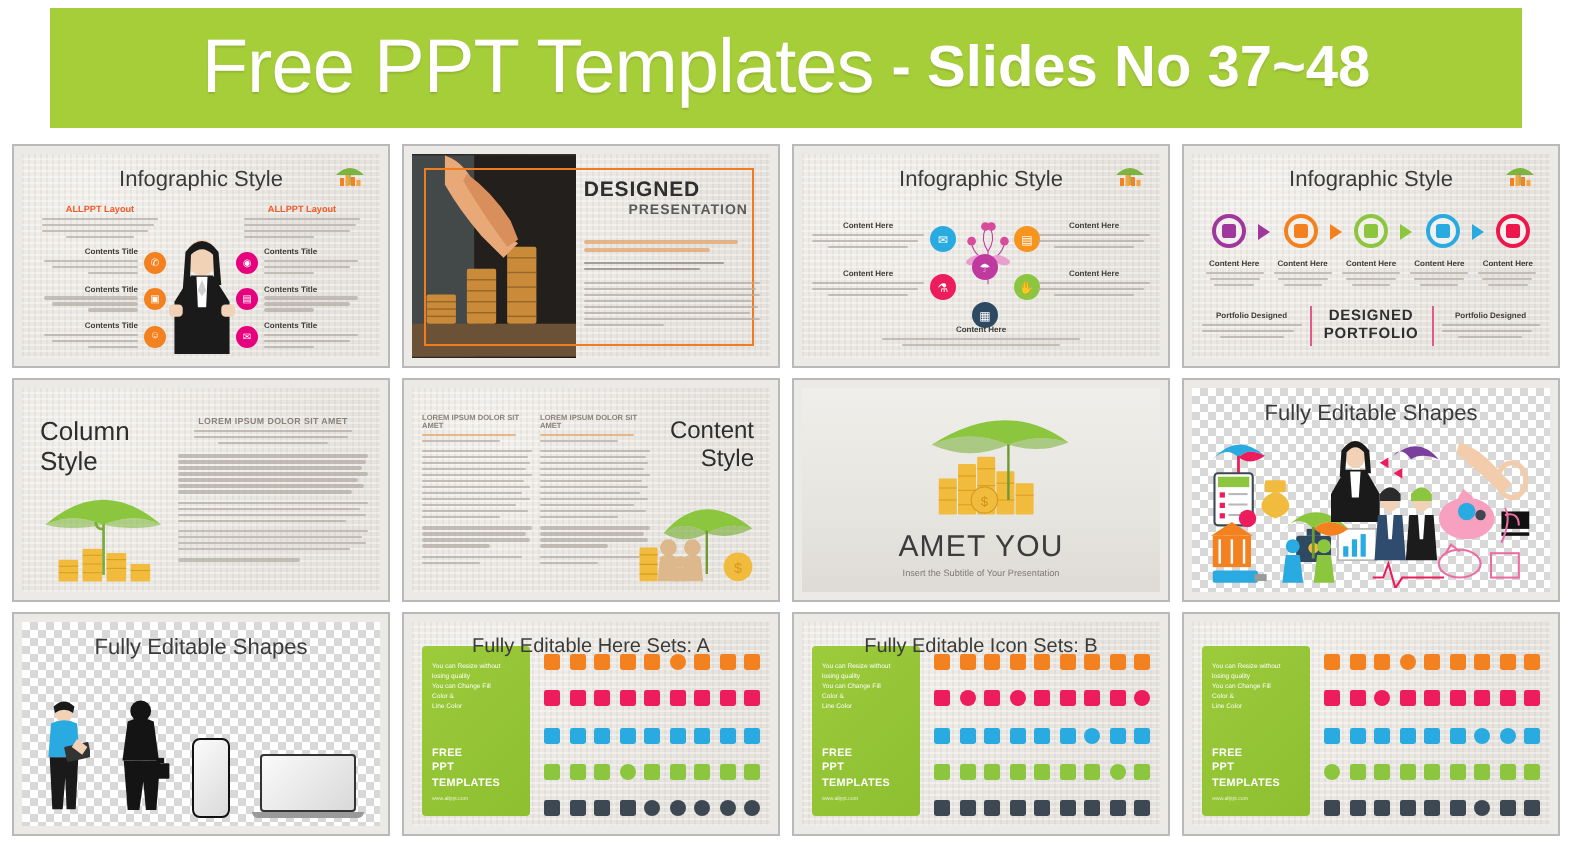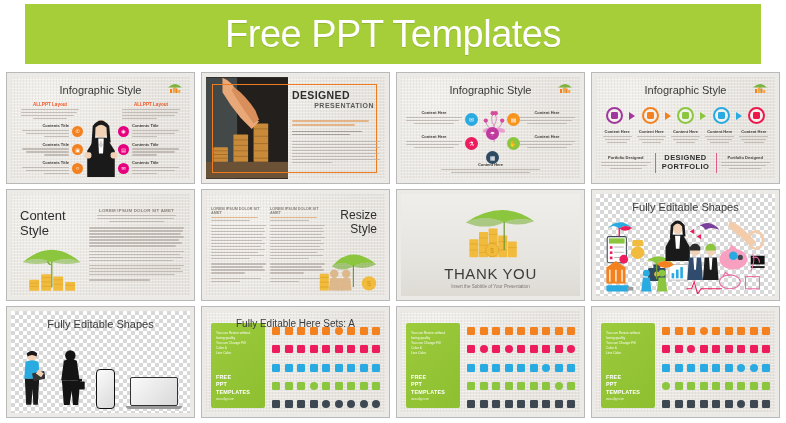--- a/index.html
+++ b/index.html
@@ -122,20 +122,21 @@
   .laptop-screen{width:46px;height:27px;border:1.8px solid #333;border-radius:2px;background:#ededed;}
   .laptop-base{width:56px;height:3px;background:#9a9a9a;border-radius:0 0 3px 3px;}
 </style>
 </head>
 <body>
 
 <div class="page">
 
   <div class="banner">
     <span class="banner-title">Free PPT Templates</span>
+    <span class="banner-sub">- Slides No 37~48</span>
   </div>
 
   <div class="grid">
 
     <div class="slide">
       <div class="inner">
         <div class="bg-paper"></div>
         <div class="s-title">Infographic Style</div>
         <svg class="logo" viewBox="0 0 36 28">
           <path d="M4 13 Q18 -1 32 13 Z" fill="#7db33f"></path>
@@ -455,21 +456,21 @@
               <div class="ln" style="width:64%;margin-left:18%"></div>
           </div>
         </div>
       </div>
     </div>
 
     <div class="slide">
       <div class="inner">
         <div class="bg-paper"></div>
         <div style="position:absolute;left:9px;top:14px;line-height:1.18">
-          <div style="font-size:13px;color:#2e2e2e">Content</div>
+          <div style="font-size:13px;color:#2e2e2e">Column</div>
           <div style="font-size:13px;color:#2e2e2e">Style</div>
         </div>
         <div style="position:absolute;left:78px;right:6px;top:14px;">
           <div style="text-align:center;font-size:4.4px;color:#8a8279;font-weight:bold;letter-spacing:.2px">LOREM IPSUM DOLOR SIT AMET</div>
           <div style="margin:2px 8px 0">
             <div class="ln" style="width:100%"></div>
               <div class="ln" style="width:98%"></div>
               <div class="ln" style="width:70%;margin-left:15%"></div>
           </div>
           <div style="margin-top:5px">
@@ -581,21 +582,21 @@
               <div class="ln" style="width:95%"></div>
               <div class="ln" style="width:98%"></div>
               <div class="ln" style="width:62%"></div>
           </div>
           <div style="margin-top:4px">
             <div class="ln" style="width:90%"></div>
               <div class="ln" style="width:52%"></div>
           </div>
         </div>
         <div style="position:absolute;right:8px;top:14px;text-align:right;line-height:1.2">
-          <div style="font-size:12px;color:#2e2e2e">Resize</div>
+          <div style="font-size:12px;color:#2e2e2e">Content</div>
           <div style="font-size:12px;color:#2e2e2e">Style</div>
         </div>
         <svg viewBox="0 0 120 90" style="position:absolute;right:4px;bottom:2px;width:72px;height:56px">
           <path d="M38 46 Q70 8 112 42 Q92 36 74 46 Q56 34 38 46 Z" fill="#8cc63f"></path>
           <path d="M38 46 Q56 34 74 46 Q92 36 112 42 Q92 52 74 46 Q56 56 38 46 Z" fill="#73ab2f" opacity=".6"></path>
           <rect x="73" y="44" width="2" height="36" fill="#6d9a33"></rect>
           <g fill="#f1bb3d">
               <rect x="18" y="58" width="15" height="28" rx="1"></rect>
             </g>
           <g stroke="#d79a1c" stroke-width="1">
@@ -640,21 +641,21 @@
             <line x1="92" y1="66" x2="107" y2="66"></line>
               <line x1="92" y1="80" x2="107" y2="80"></line>
             <line x1="108" y1="76" x2="123" y2="76"></line>
           </g>
           <circle cx="82" cy="80" r="11" fill="#f1bb3d" stroke="#d79a1c"></circle>
           <text x="82" y="85" font-size="11" text-anchor="middle" fill="#cf9216">$</text>
           <rect x="101" y="22" width="2" height="58" fill="#6d9a33"></rect>
           <path d="M38 34 Q100 -6 152 32 Q128 24 102 34 Q70 20 38 34 Z" fill="#8cc63f"></path>
           <path d="M38 34 Q70 20 102 34 Q128 24 152 32 Q128 42 102 34 Q70 48 38 34 Z" fill="#75ad31" opacity=".55"></path>
         </svg>
-        <div style="position:absolute;left:0;right:0;bottom:14px;text-align:center;font-size:15px;color:#3c3c3c;letter-spacing:.6px">THANK YOU</div>
+        <div style="position:absolute;left:0;right:0;bottom:14px;text-align:center;font-size:15px;color:#3c3c3c;letter-spacing:.6px">AMET YOU</div>
         <div style="position:absolute;left:0;right:0;bottom:7px;text-align:center;font-size:4.6px;color:#7d7670">Insert the Subtitle of Your Presentation</div>
       </div>
     </div>
 
     <div class="slide">
       <div class="inner">
         <div class="bg-checker"></div>
         <div class="s-title">Fully Editable Shapes</div>
         <svg viewBox="0 0 190 92" style="position:absolute;left:2px;right:2px;top:20px;bottom:2px;width:calc(100% - 4px);height:calc(100% - 22px)">
 
@@ -872,20 +873,21 @@
             <div class="ic r" style="background:#3d4852"></div>
             <div class="ic r" style="background:#3d4852"></div>
           </div>
         </div>
       </div>
     </div>
 
     <div class="slide">
       <div class="inner">
         <div class="bg-paper"></div>
+        <div class="s-title small">Fully Editable Icon Sets: B</div>
         <div class="greenpanel">
           <div class="gp-top">
             <div class="gp-line">You can Resize without</div>
             <div class="gp-line">losing quality</div>
             <div class="gp-line">You can Change Fill</div>
             <div class="gp-line">Color &amp;</div>
             <div class="gp-line">Line Color</div>
           </div>
           <div class="gp-bot">
             <div class="gp-big">FREE</div>

